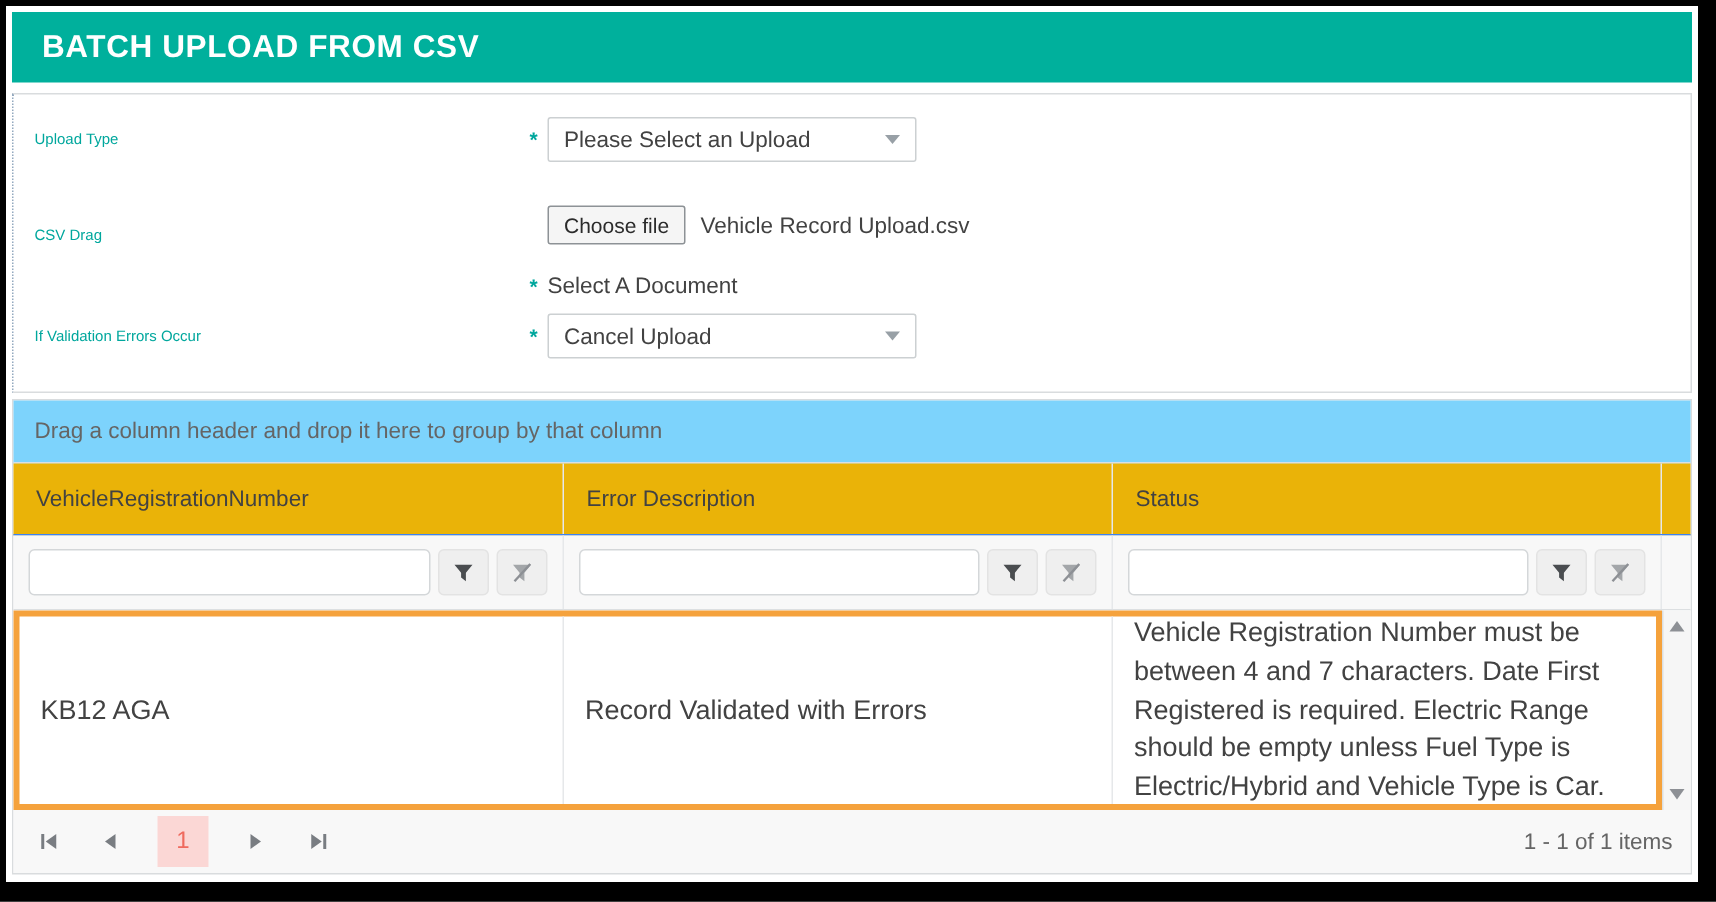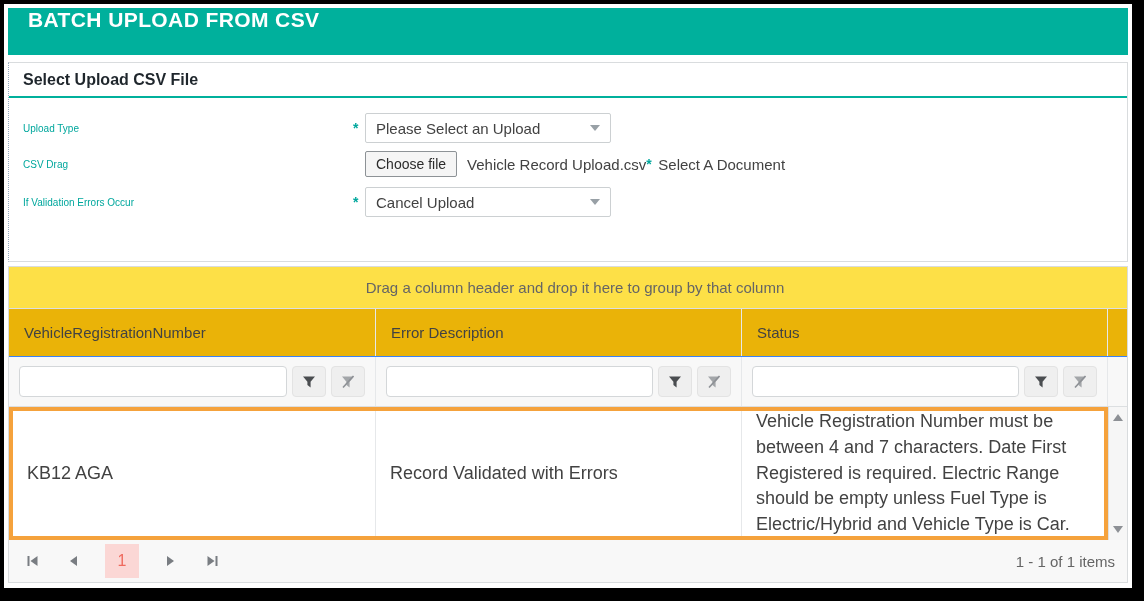--- a/index.html
+++ b/index.html
@@ -1,44 +1,44 @@
 <!DOCTYPE html>
 <html style="--accent: #00b09c; --label: #00a79d; --orange: #f5a23c; --pagebg: #fbd7d5; --pagetext: #ef6a5e;"><head>
 <meta charset="utf-8">
 <style>
   * { margin:0; padding:0; box-sizing:border-box; }
   body { background:#000; font-family:"Liberation Sans", sans-serif; }
   .frame { position:relative; width:1144px; height:601px; background:#000; overflow:hidden; }
   .page { position:absolute; left:4px; top:4px; width:1128px; height:584px; background:#fff; padding:4px; }
 
   
-  .app-header { height:47px; background:var(--accent,#00b09c); display:flex; align-items:flex-start; padding-left:20px; margin-bottom:7px; }
+  .app-header { height:47px; background:var(--accent,#00b09c); display:flex; align-items:center; padding-left:20px; margin-bottom:7px; }
   .app-title { color:#fff; font-size:21px; font-weight:bold; letter-spacing:.4px; }
 
   
   .form-card { border:1px solid #d9dcde; border-left:1px dotted #93a9bf; height:200px; }
   .form-title { font-size:16px; font-weight:bold; color:#1f262c; padding:8px 14px 7px; border-bottom:2px solid var(--accent,#00b09c); }
   .form-body { padding-top:9px; }
   .form-row { display:grid; grid-template-columns:344px 1fr; align-items:center; }
   .row-upload, .row-validation { height:42px; }
   .row-csv { padding:2px 0 4px; }
   .field-label { color:var(--label,#00a79d); font-size:10px; padding-left:14px; }
   .control { display:flex; align-items:center; }
   .req { color:var(--label,#00a79d); font-weight:bold; width:12px; font-size:14px; flex:0 0 12px; }
   .select-box { width:246px; height:30px; border:1px solid #ccd0d2; border-radius:2px; background:#fff;
     display:flex; align-items:center; justify-content:space-between; padding:12px 10px; color:#424242; font-size:15px; cursor:pointer; }
   .caret-down { width:0; height:0; border-left:5px solid transparent; border-right:5px solid transparent; border-top:6px solid #98A0A6; }
-  .csv-stack { display:flex; flex-direction:row; gap:0; }
+  .csv-stack { display:flex; flex-direction:column; gap:19px;margin-top:21px; }
   .choose-btn { font-family:inherit; font-size:14px; color:#2b2b2b; background:#f5f5f5; border:1px solid #8d9296; border-radius:2px; height:26px; padding:0 10px; cursor:pointer; }
   .file-name { margin-left:10px; color:#424242; font-size:15px; }
   .doc-label, .hint-text { color:#424242; font-size:15px; }
 
   
   .grid-card { border:1px solid #d9dcde; margin-top:4px; height:317px; display:flex; flex-direction:column; }
-  .group-panel { height:42px; background:#fde047; border-bottom:1px solid #dcdfe1; display:flex; align-items:center; padding-left:14px; color:#656565; font-size:15px;justify-content:center; }
+  .group-panel { height:42px; background:#7dd3fc; border-bottom:1px solid #dcdfe1; display:flex; align-items:center; padding-left:14px; color:#656565; font-size:15px; }
   .header-row { display:flex; height:48px; background:#eab308; border-bottom:1px solid #3b82f6; }
   .hcell { padding:0 15px; display:flex; align-items:center; color:#424242; font-size:15px; border-right:1px solid #e6e8ea; cursor:pointer; }
   .c1 { width:367px; } .c2 { width:366px; } .c3 { width:366px; }
   .head-filler { flex:1; }
   .filter-row { display:flex; height:50px; background:#f8f8f8; border-bottom:1px solid #dcdfe1; }
   .fcell { display:flex; align-items:center; padding:0 10px; gap:5px; border-right:1px solid #e6e8ea; }
   .fcell input { flex:1; min-width:0; height:31px; border:1px solid #d4d7d9; border-radius:4px; padding:0 8px; font:inherit; font-size:14px; color:#424242; background:#fff; }
   .fbtn { flex:0 0 34px; width:34px; height:31px; border-radius:4px; background:#efefef; border:1px solid #e3e3e3; display:flex; align-items:center; justify-content:center; cursor:pointer; }
 
   .grid-body { display:flex; height:133px; background:#fff; }
@@ -62,21 +62,20 @@
 <body>
 
 <div class="frame">
   <div class="page">
 
     <div class="app-header">
       <span class="app-title">BATCH UPLOAD FROM CSV</span>
     </div>
 
     <div class="form-card">
-      <div class="form-title">Select Upload CSV File</div>
       <div class="form-body">
 
         <div class="form-row row-upload">
           <span class="field-label">Upload Type</span>
           <div class="control">
             <span class="req">*</span>
             <div class="select-box">
               <span>Please Select an Upload</span>
               <span class="caret-down"></span>
             </div>

